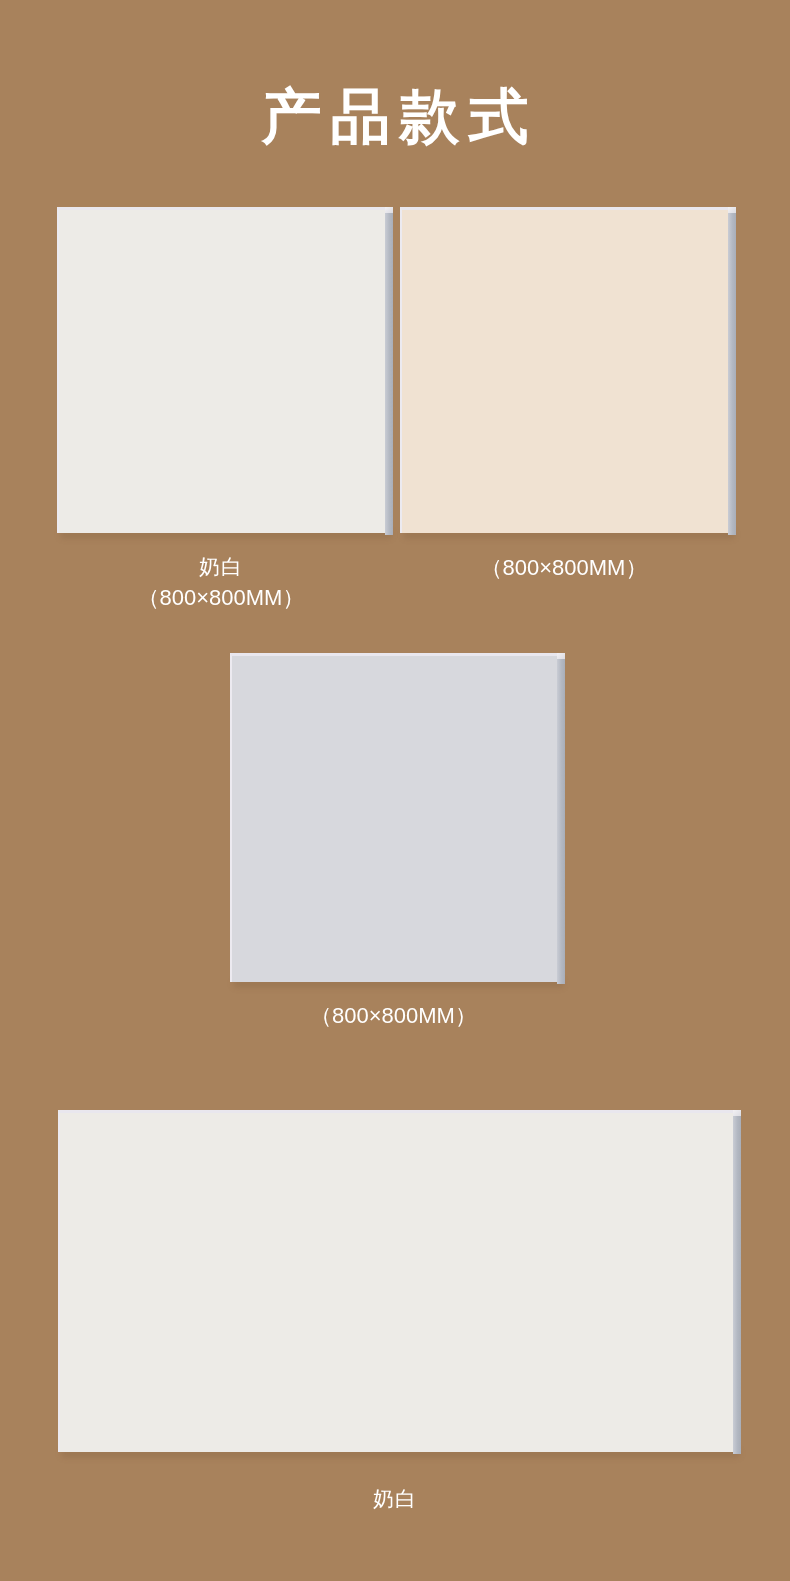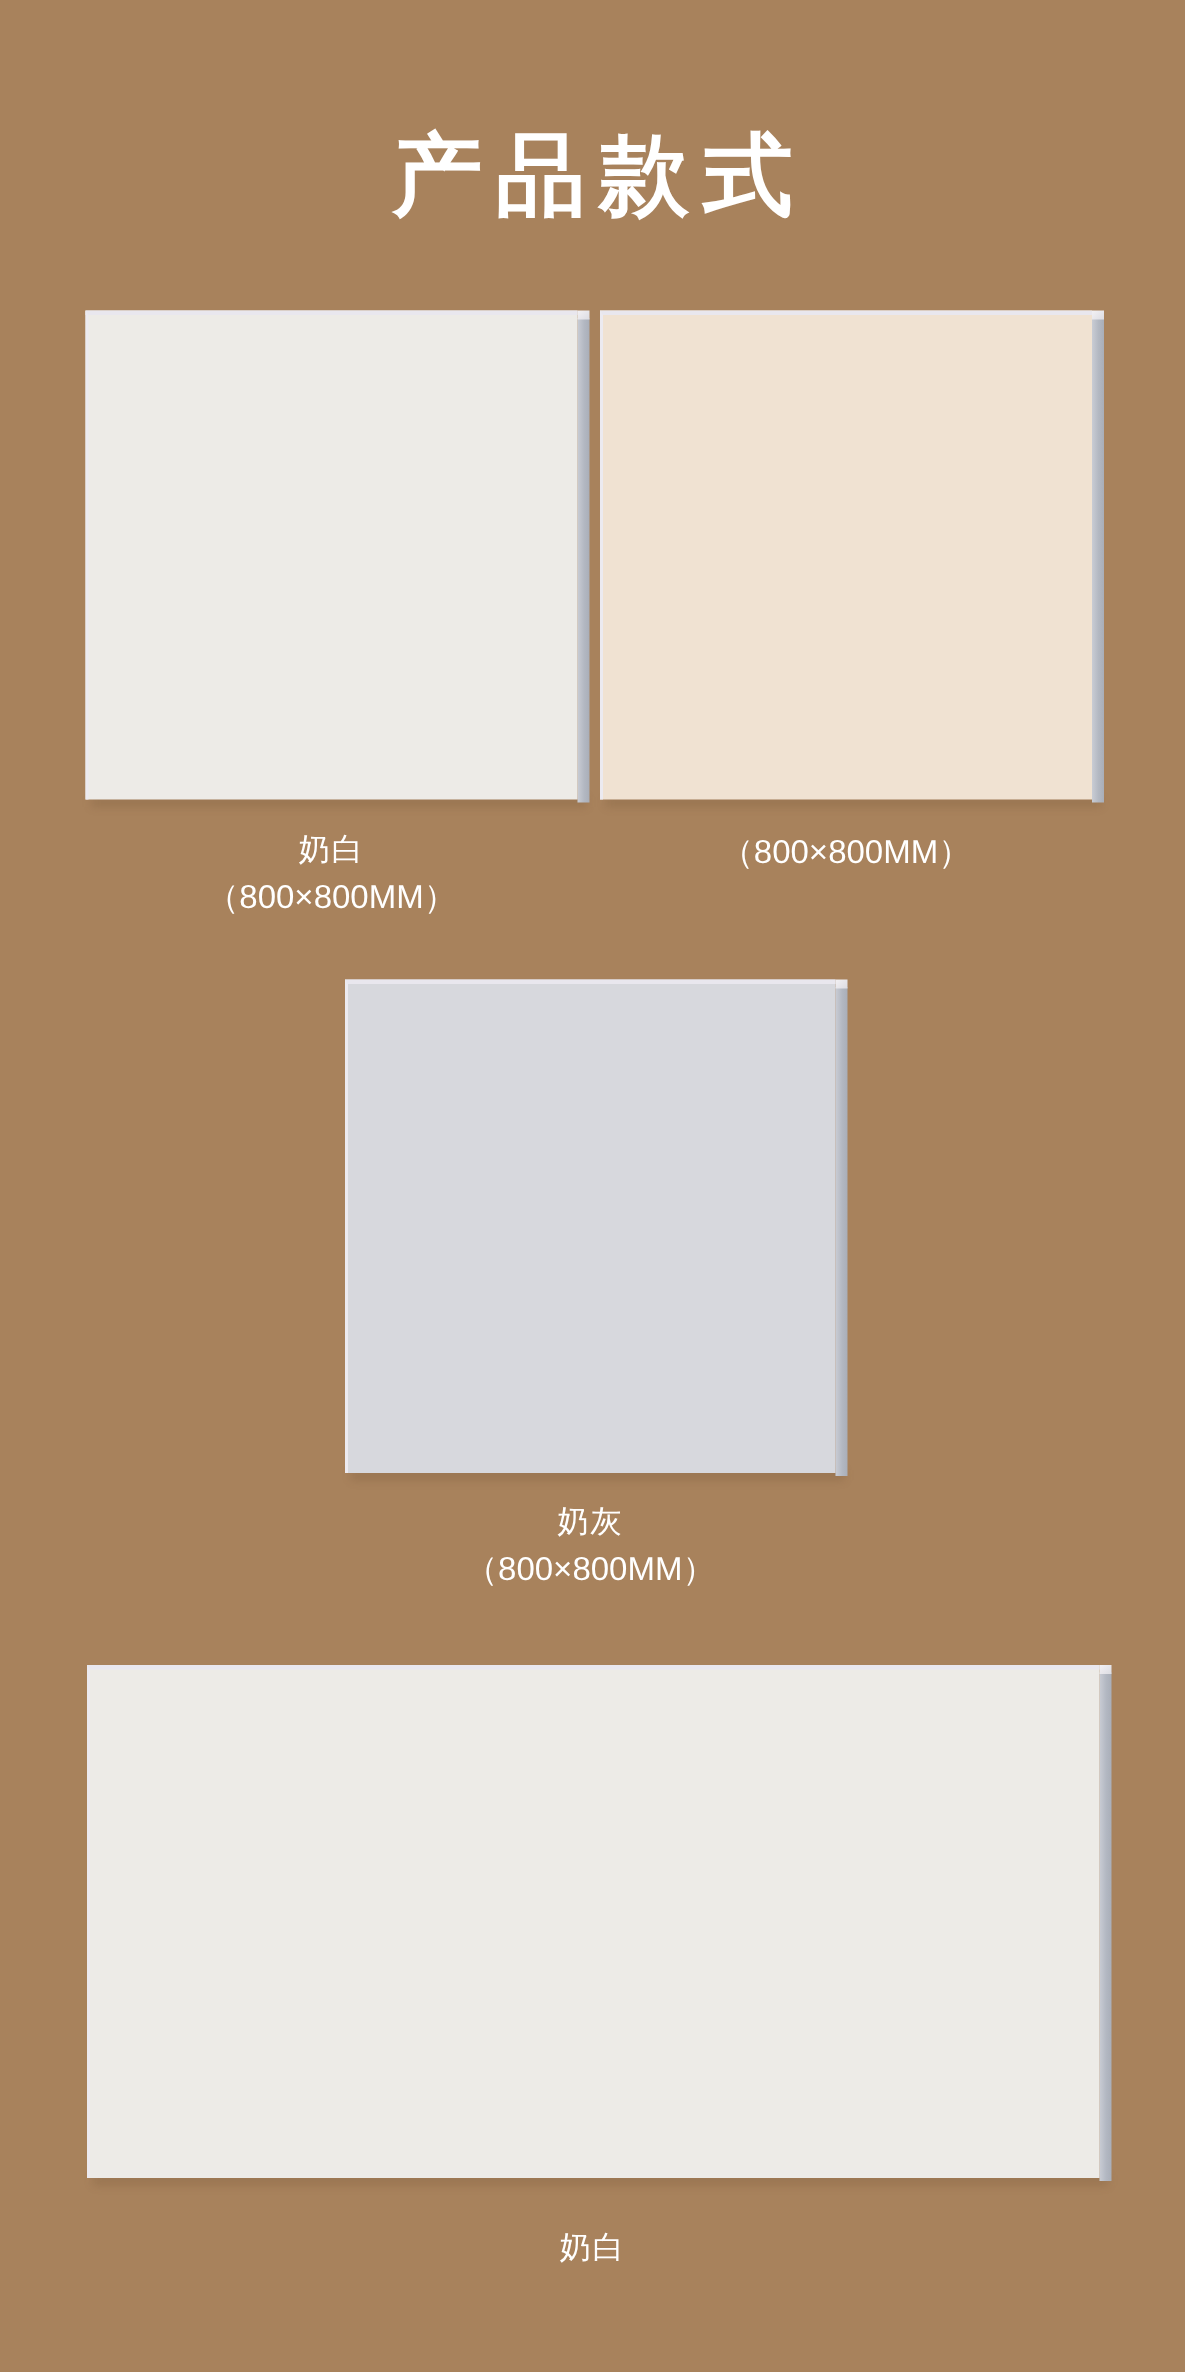--- a/index.html
+++ b/index.html
@@ -135,21 +135,20 @@
     <span class="cap-size">（800×800MM）</span>
   </div>
 
   <div class="tile" style="left:230px; top:653px; width:327px; height:329px;">
     <div class="tile-shadow"></div>
     <div class="tile-edge"></div>
     <div class="tile-edge-top"></div>
     <div class="tile-slab" id="slab2" style="background: rgb(215, 216, 221);"></div>
   </div>
   <div class="caption" style="left:230px; top:1000px; width:327px;">
-    <span class="cap-name">奶灰</span>
     <span class="cap-size">（800×800MM）</span>
   </div>
 
   <div class="tile" style="left:58px; top:1110px; width:675px; height:342px;">
     <div class="tile-shadow"></div>
     <div class="tile-edge"></div>
     <div class="tile-edge-top"></div>
     <div class="tile-slab" id="slab3" style="background: rgb(237, 235, 231);"></div>
   </div>
   <div class="caption" style="left:0px; top:1484px; width:790px;">

